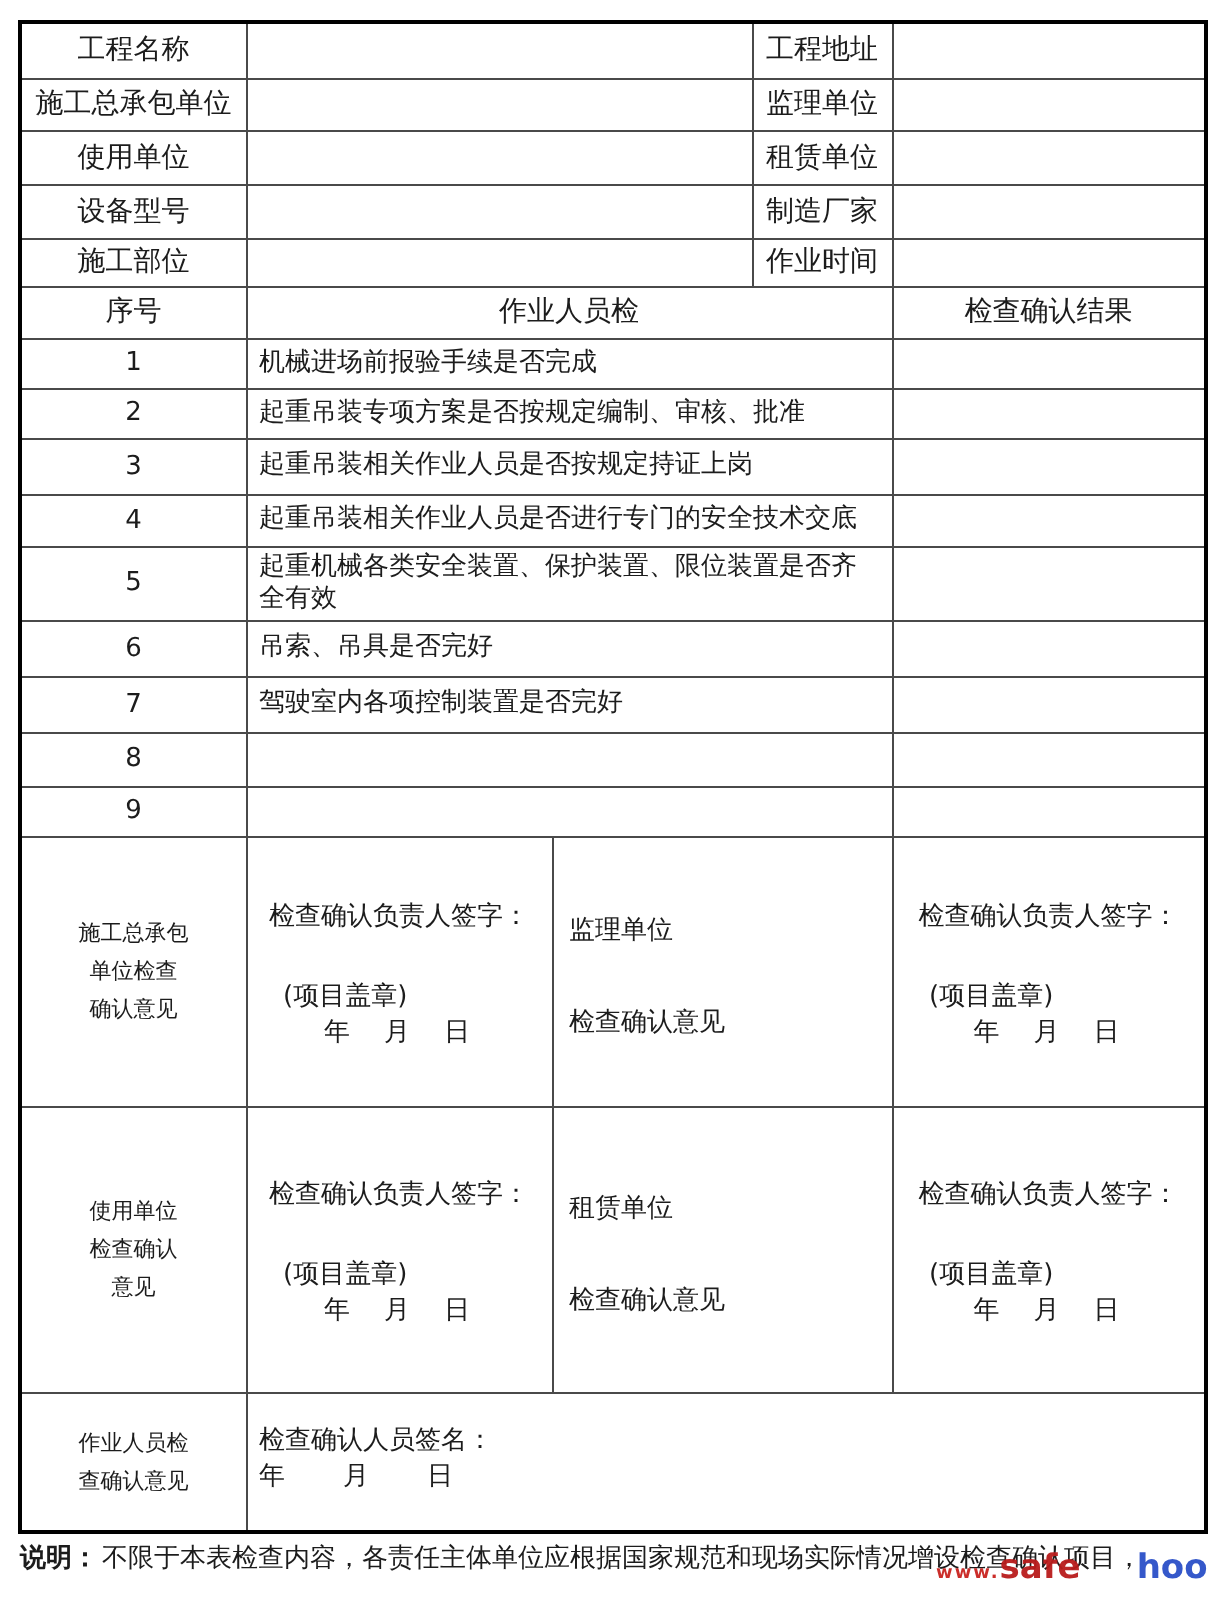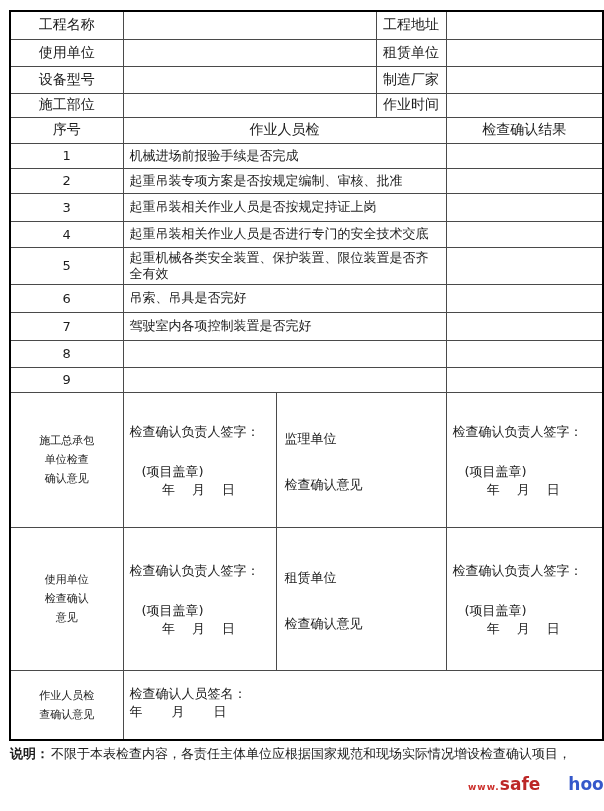--- a/index.html
+++ b/index.html
@@ -20,21 +20,21 @@
   td.val{}
   td.hdr{text-align:center;}
   td.no{text-align:center;font-size:13px;}
   td.itm{text-align:left;padding:2px 6px;font-size:13px;line-height:16px;}
   td.res{}
   td.seclbl{text-align:center;font-size:11px;line-height:19px;}
   .signbox{
     display:flex;flex-direction:column;height:100%;
     padding:12px 6px 8px 6px;box-sizing:border-box;font-size:13px;
   }
-  .signbox .sig{text-align:left;}
+  .signbox .sig{text-align:center;}
   .signbox .stamp{margin-top:22px;padding-left:12px;text-align:left;}
   .signbox .gap{flex:1 1 auto;}
   .signbox .date{text-align:center;padding-bottom:2px;letter-spacing:2px;}
   .opbox{
     display:flex;flex-direction:column;height:100%;
     padding:12px 6px 8px 8px;box-sizing:border-box;font-size:13px;text-align:left;
   }
   .opbox .optitle{}
   .opbox .opsub{margin-top:28px;}
   .widebox{
@@ -71,20 +71,26 @@
       <col style="width:157px">
   </colgroup>
 
   <tbody>
       <tr style="height:28px">
     <td class="lbl">工程名称</td>
     <td class="val" colspan="2"></td>
     <td class="lbl">工程地址</td>
     <td class="val"></td>
   </tr>
+  <tr style="height:26px">
+    <td class="lbl">施工总承包单位</td>
+    <td class="val" colspan="2"></td>
+    <td class="lbl">监理单位</td>
+    <td class="val"></td>
+  </tr>
   <tr style="height:27px">
     <td class="lbl">使用单位</td>
     <td class="val" colspan="2"></td>
     <td class="lbl">租赁单位</td>
     <td class="val"></td>
   </tr>
   <tr style="height:27px">
     <td class="lbl">设备型号</td>
     <td class="val" colspan="2"></td>
     <td class="lbl">制造厂家</td>

